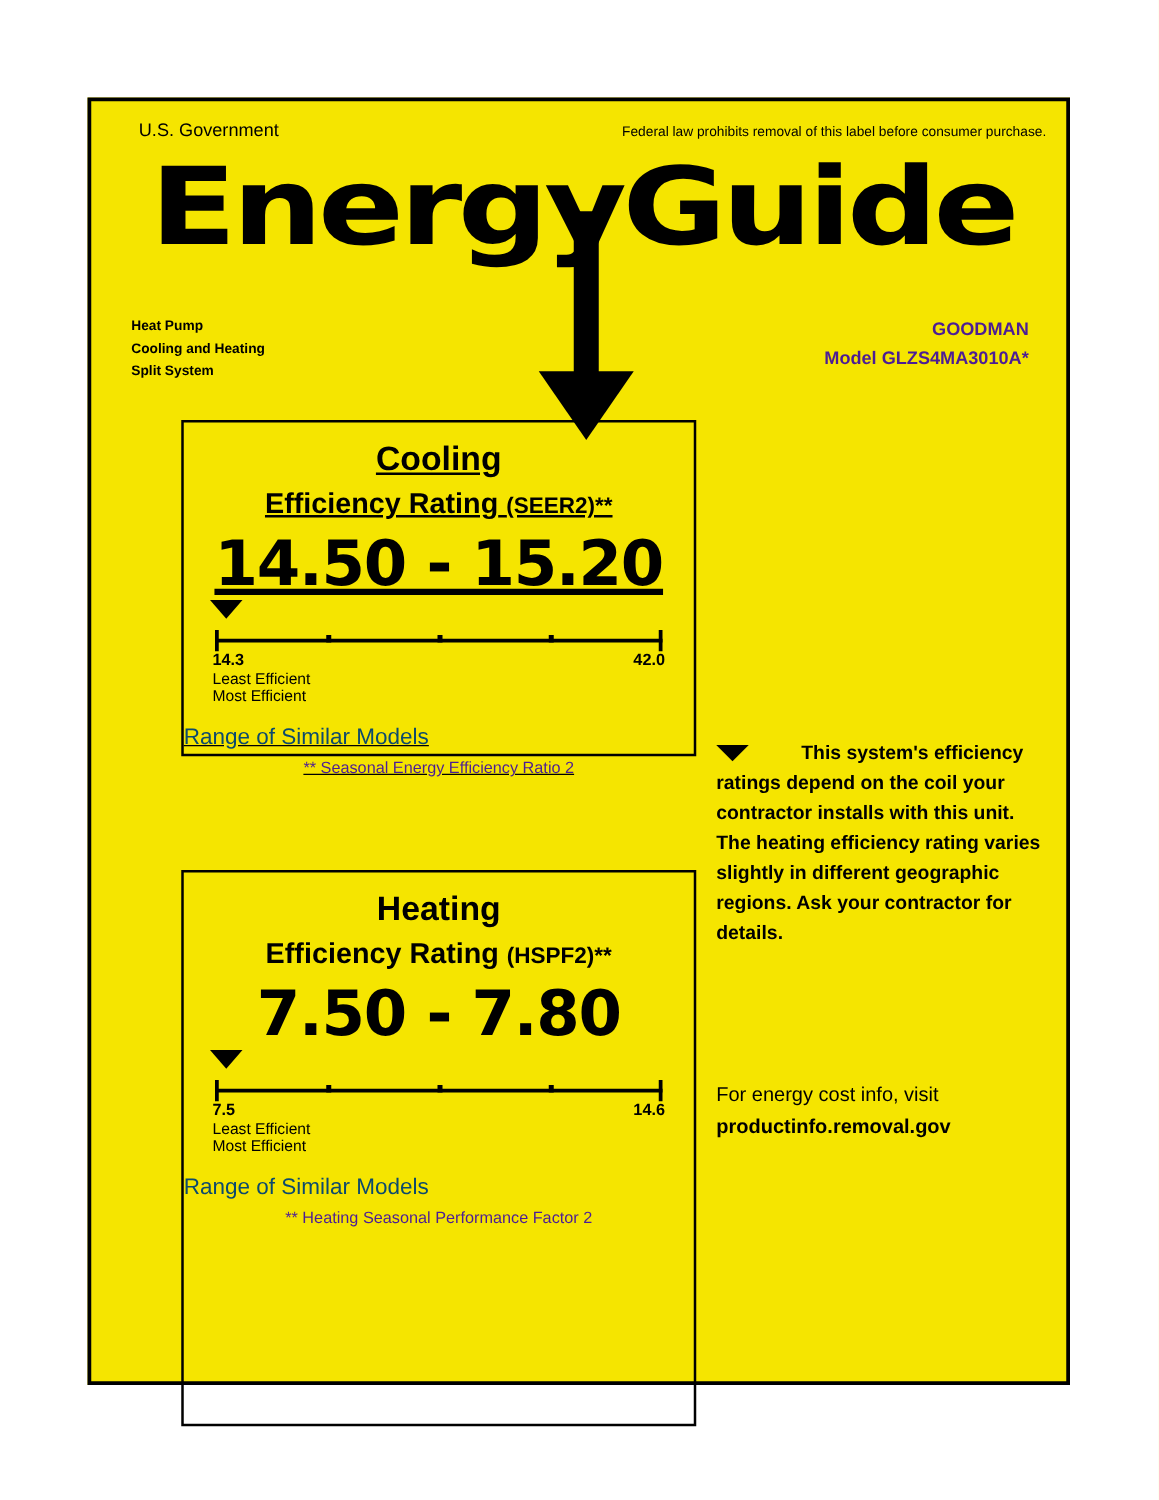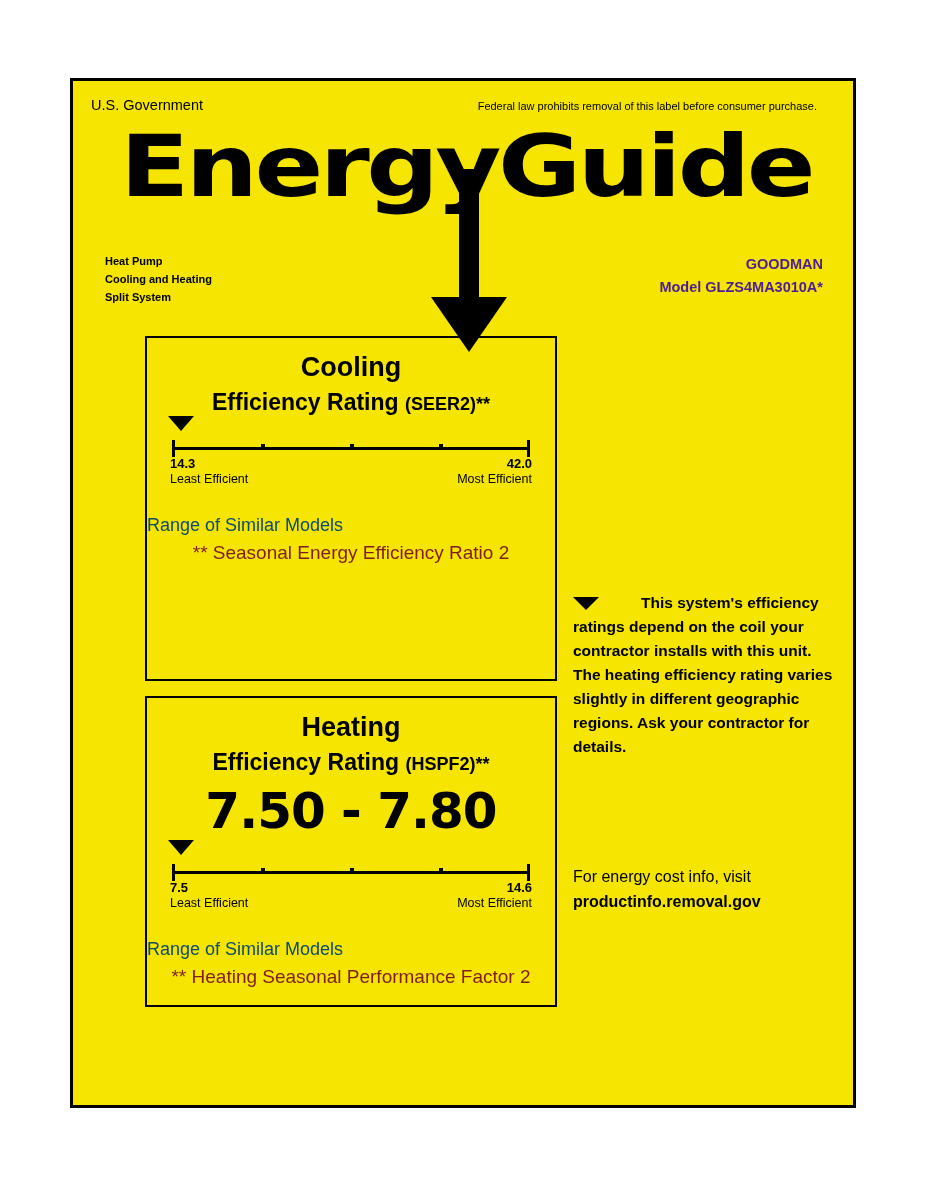--- a/index.html
+++ b/index.html
@@ -22,21 +22,21 @@
     width: 786px;
     height: 1030px;
     background: #f5e500;
     border: 3px solid #000;
     box-sizing: border-box;
   }
 
   
   .toprow {
     position: absolute;
-    left: 18px;
+    left: 38px;
     top: 16px;
     width: 726px;
     display: flex;
     justify-content: space-between;
     align-items: baseline;
   }
   .gov {
     font-size: 14.5px;
     color: #000;
   }
@@ -111,22 +111,22 @@
     color: #4c1d95;
   }
 
   
   .ratingbox {
     position: absolute;
     border: 2px solid #000;
     box-sizing: border-box;
     background: transparent;
   }
-  #cooling-box { left: 72px; top: 255px; width: 412px; height: 345px; }
-  #heating-box { left: 72px; top: 615px; width: 412px; height: 311px; }
+  #cooling-box { left: 72px; top: 255px; width: 412px; height: 269px; text-decoration: underline; }
+  #heating-box { left: 72px; top: 615px; width: 412px; height: 445px; }
 
   .rb-title {
     text-align: center;
     font-size: 27px;
     font-weight: bold;
     margin-top: 14px;
     color: #000;
   }
   .rb-sub {
     text-align: center;
@@ -199,33 +199,34 @@
   }
   .scale-labels {
     position: absolute;
     top: 56px;
     left: 4px;
     width: 362px;
     display: flex;
     justify-content: space-between;
     font-size: 12.5px;
     color: #000;
+    flex-direction: column;
   }
 
   .rb-range {
     text-align: left;
     font-size: 18px;
     margin-top: 33px;
     color: #0c4a6e;
   }
   .rb-foot {
     text-align: center;
-    font-size: 19px;
+    font-size: 13px;
     margin-top: 6px;
-    color: #7f1d1d;
+    color: #4c1d95;
   }
 
   
   .note {
     position: absolute;
     left: 500px;
     top: 510px;
     width: 262px;
     font-size: 15.5px;
     line-height: 1.55;
@@ -282,20 +283,21 @@
     <div>GOODMAN</div>
     <div>Model GLZS4MA3010A*</div>
   </div>
 
   <div class="ratingbox" id="cooling-box">
     <div class="rb-title">Cooling</div>
     <div class="rb-sub">
       <span>Efficiency Rating</span>
       <span class="paren">(SEER2)**</span>
     </div>
+    <div class="rb-value">14.50 - 15.20</div>
 
     <div class="scale-wrap">
       <div class="scale-marker" style="left:2px;"></div>
       <div class="scale-line"></div>
       <div class="tick" style="left:6px;"></div>
       <div class="tick small" style="left:95px;"></div>
       <div class="tick small" style="left:184px;"></div>
       <div class="tick small" style="left:273px;"></div>
       <div class="tick" style="left:361px;"></div>
       <div class="scale-nums">

